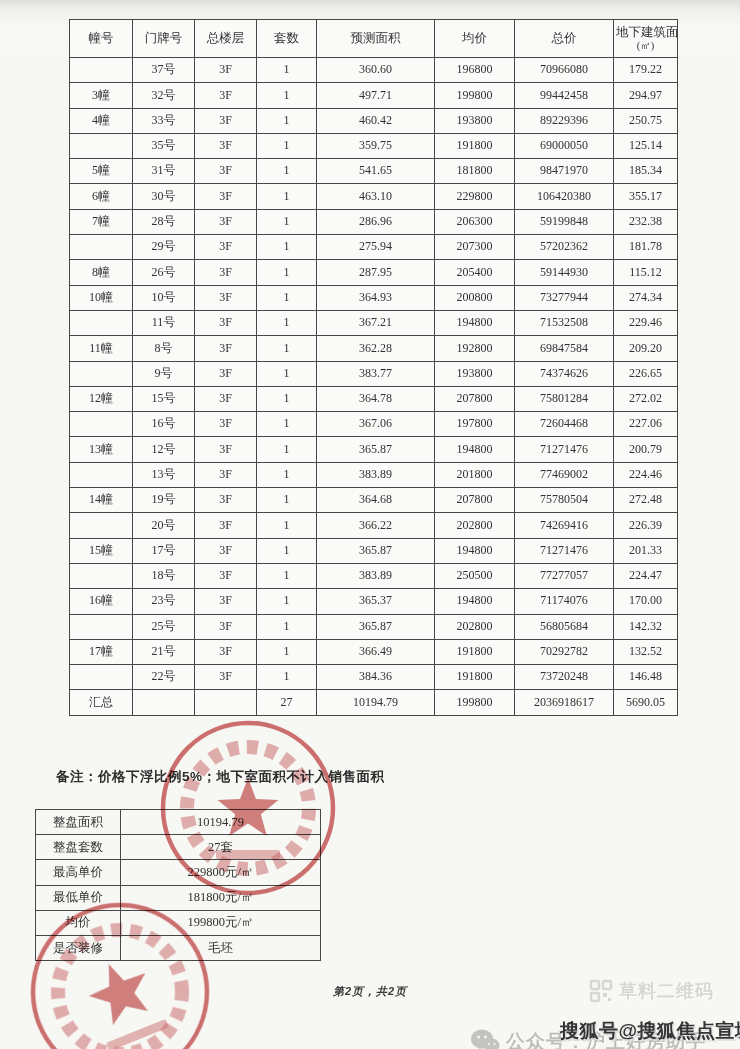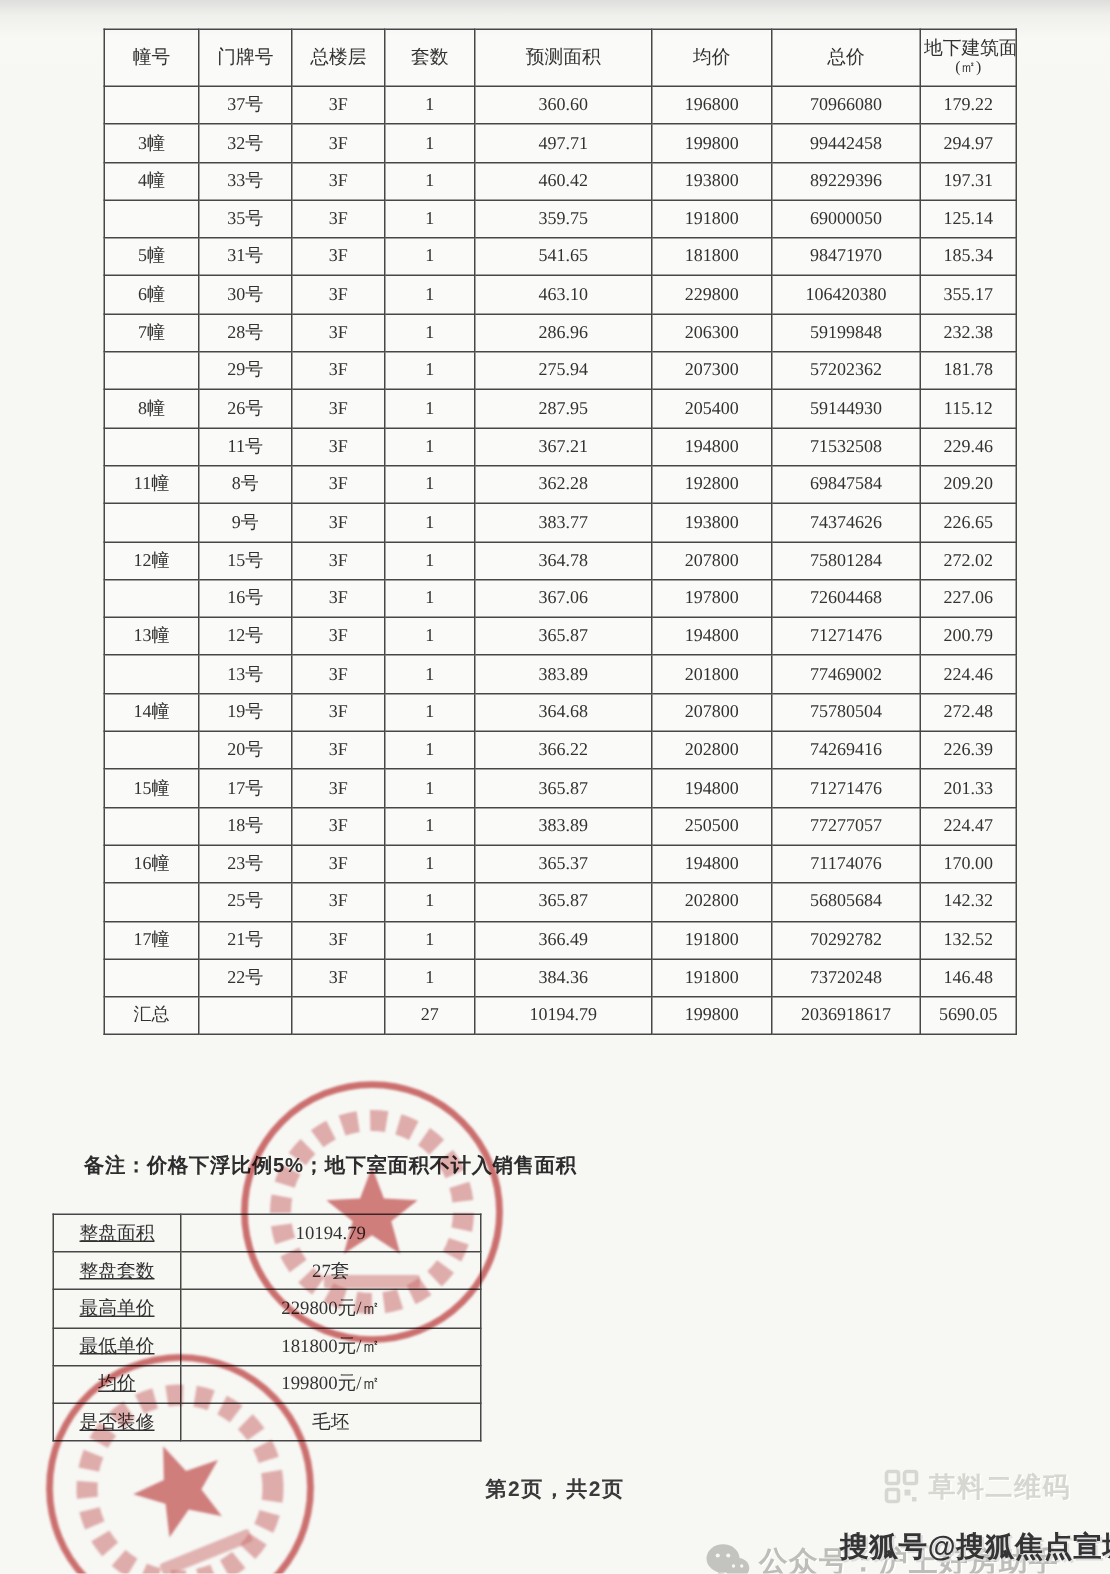--- a/index.html
+++ b/index.html
@@ -39,32 +39,32 @@
   
   .summary-table{
     position:absolute;left:35px;top:809px;width:286px;
     border-collapse:collapse;table-layout:fixed;
   }
   .summary-table td{
     border:1px solid #474747;
     font-size:12.5px;color:#323232;text-align:center;vertical-align:middle;
     height:24.2px;padding:0 2px;white-space:nowrap;
   }
-  .summary-table td.lbl{width:80px;text-decoration:underline;}
+  .summary-table td.lbl{width:80px;}
   
   .stamp{position:absolute;mix-blend-mode:multiply;opacity:.82;filter:blur(.6px);}
   .stamp-1{left:158px;top:718px;}
   .stamp-2{left:28px;top:900px;transform:rotate(-22deg);}
   
   .footer-page{
     position:absolute;left:0;top:984px;width:740px;text-align:center;
     font-family:"Liberation Sans","DejaVu Sans",sans-serif;
-    font-size:14px;font-weight:600;color:#3a3a3a;letter-spacing:1px;
-  }
-  .wm{position:absolute;display:flex;align-items:flex-start;gap:6px;
+    font-size:11px;font-weight:600;color:#3a3a3a;letter-spacing:1px;font-style:italic;
+  }
+  .wm{position:absolute;display:flex;align-items:center;gap:6px;
       font-family:"Liberation Sans","DejaVu Sans",sans-serif;white-space:nowrap;}
   .wm-qr{left:589px;top:979px;color:#d7d7d2;}
   .wm-qr .wm-text{font-size:18px;font-weight:bold;letter-spacing:1px;
       text-shadow:1px 1px 0 #ffffff;}
   .wm-wechat{left:470px;top:1005px;color:#bdbdb9;margin-top:23px;}
   .wm-wechat .wm-text{font-size:19px;font-weight:bold;letter-spacing:1px;
       text-shadow:1px 1px 0 #ffffff;}
   .wm-sohu{left:560px;top:1018px;color:#343434;z-index:9;}
   .wm-sohu .wm-text{font-size:19px;font-weight:bold;letter-spacing:.5px;
       text-shadow:1.5px 1.5px 0 #dedede;}
@@ -136,21 +136,21 @@
           <td>294.97</td>
         </tr>
         <tr>
           <td>4幢</td>
           <td>33号</td>
           <td>3F</td>
           <td>1</td>
           <td>460.42</td>
           <td>193800</td>
           <td>89229396</td>
-          <td>197.31</td>
+          <td>250.75</td>
         </tr>
         <tr>
           <td></td>
           <td>35号</td>
           <td>3F</td>
           <td>1</td>
           <td>359.75</td>
           <td>191800</td>
           <td>69000050</td>
           <td>125.14</td>
@@ -197,20 +197,30 @@
         </tr>
         <tr>
           <td>8幢</td>
           <td>26号</td>
           <td>3F</td>
           <td>1</td>
           <td>287.95</td>
           <td>205400</td>
           <td>59144930</td>
           <td>115.12</td>
+        </tr>
+        <tr>
+          <td>10幢</td>
+          <td>10号</td>
+          <td>3F</td>
+          <td>1</td>
+          <td>364.93</td>
+          <td>200800</td>
+          <td>73277944</td>
+          <td>274.34</td>
         </tr>
         <tr>
           <td></td>
           <td>11号</td>
           <td>3F</td>
           <td>1</td>
           <td>367.21</td>
           <td>194800</td>
           <td>71532508</td>
           <td>229.46</td>

